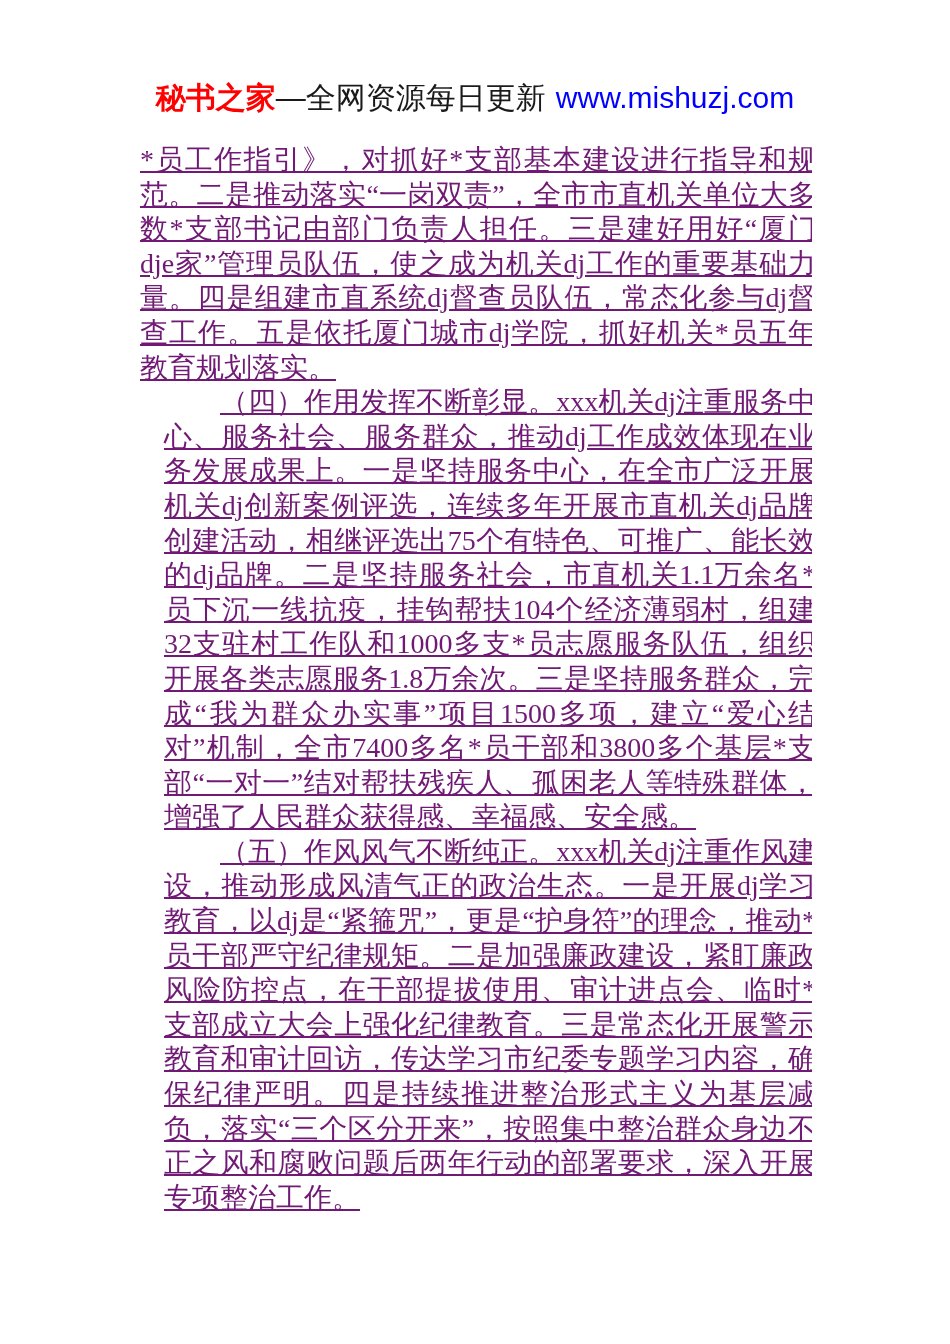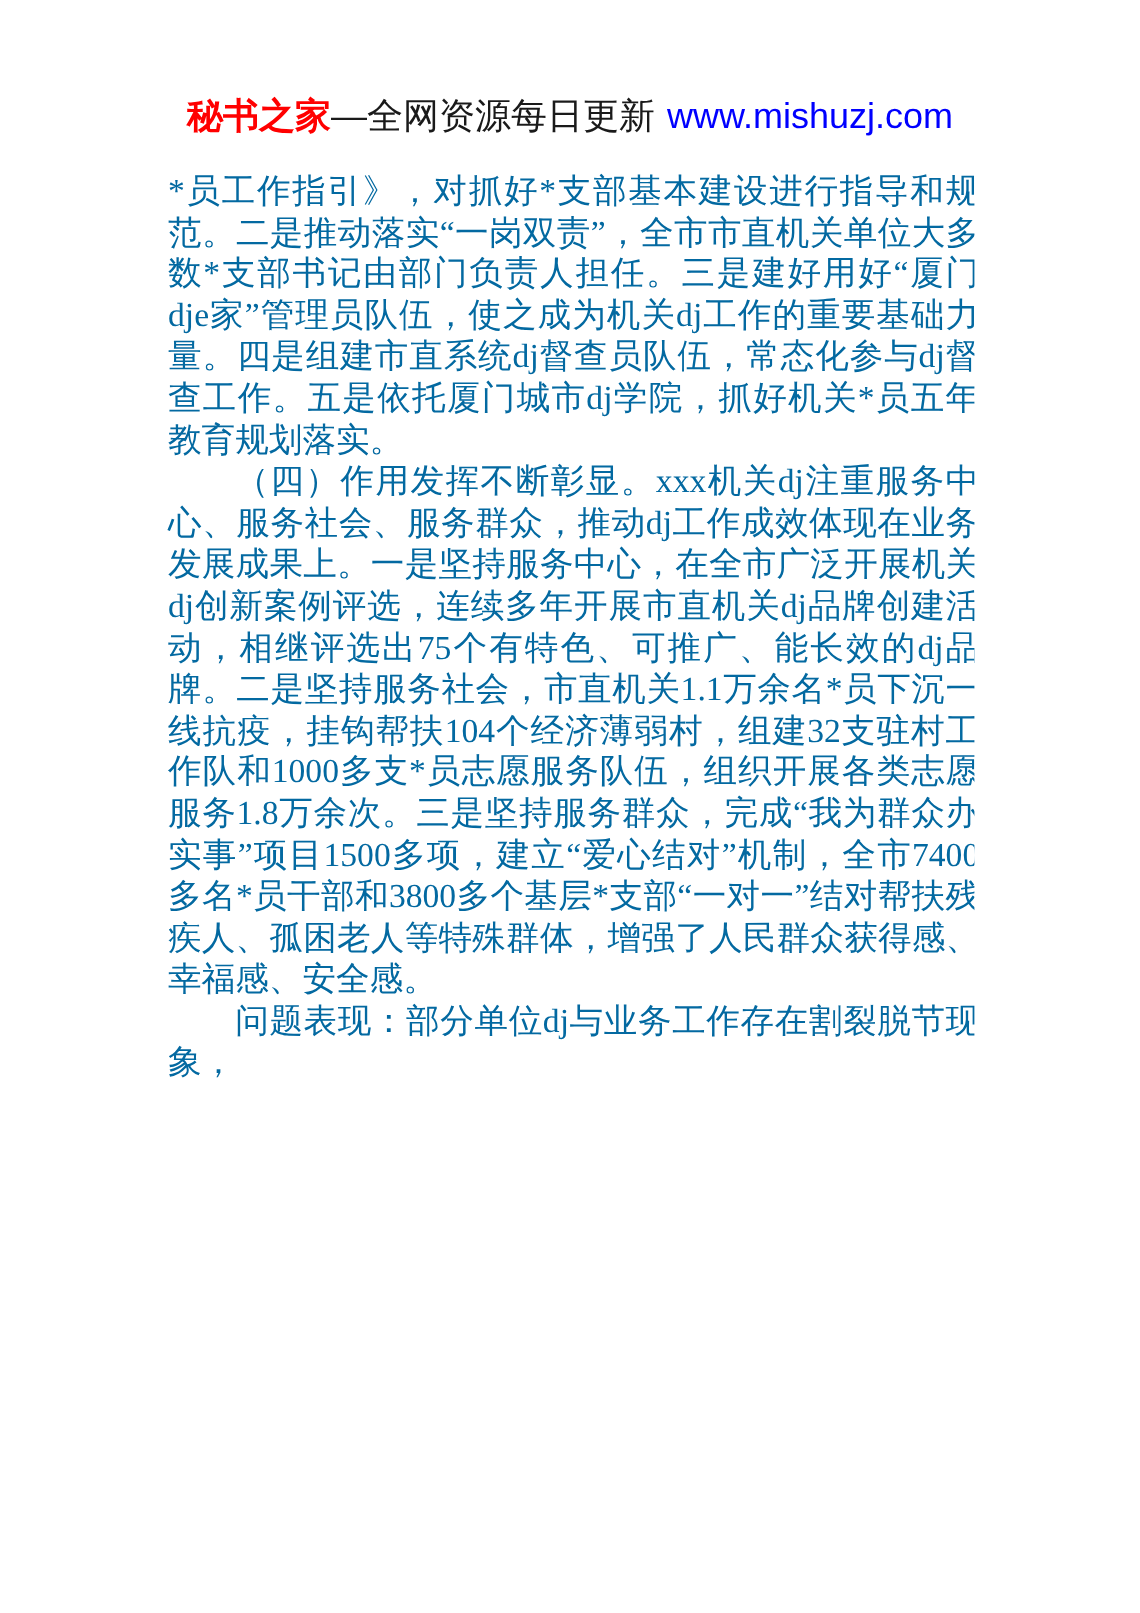--- a/index.html
+++ b/index.html
@@ -45,30 +45,31 @@
     line-height: 34.6px;
     text-align: justify;
     letter-spacing: 0;
   }
   .content p {
     margin: 0;
     padding: 0;
   }
   .content p.indent {
     text-indent: 2em;
+    margin-left: 24px;
   }
 </style>
 </head>
 <body>
 
 <div class="page">
 
   <div class="header">
     <span class="site-name" style="color: rgb(255, 0, 0);">秘书之家</span><span class="tagline" style="color: rgb(26, 26, 26);">—</span><span class="tagline" style="color: rgb(26, 26, 26);">全网资源每日更新</span><span class="url" style="color: rgb(0, 0, 255);">www.mishuzj.com</span>
   </div>
 
-  <div class="content" id="doc-body" style="color: #0369a1;">
+  <div class="content" id="doc-body" style="color: #701a75; text-decoration: underline;">
       <p class="">*员工作指引》，对抓好*支部基本建设进行指导和规范。二是推动落实“一岗双责”，全市市直机关单位大多数*支部书记由部门负责人担任。三是建好用好“厦门dje家”管理员队伍，使之成为机关dj工作的重要基础力量。四是组建市直系统dj督查员队伍，常态化参与dj督查工作。五是依托厦门城市dj学院，抓好机关*员五年教育规划落实。</p>
       <p class="indent">（四）作用发挥不断彰显。xxx机关dj注重服务中心、服务社会、服务群众，推动dj工作成效体现在业务发展成果上。一是坚持服务中心，在全市广泛开展机关dj创新案例评选，连续多年开展市直机关dj品牌创建活动，相继评选出75个有特色、可推广、能长效的dj品牌。二是坚持服务社会，市直机关1.1万余名*员下沉一线抗疫，挂钩帮扶104个经济薄弱村，组建32支驻村工作队和1000多支*员志愿服务队伍，组织开展各类志愿服务1.8万余次。三是坚持服务群众，完成“我为群众办实事”项目1500多项，建立“爱心结对”机制，全市7400多名*员干部和3800多个基层*支部“一对一”结对帮扶残疾人、孤困老人等特殊群体，增强了人民群众获得感、幸福感、安全感。</p>
-      <p class="indent">问题表现：部分单位dj与业务工作存在割裂脱节现象，</p>
+      <p class="indent">（五）作风风气不断纯正。xxx机关dj注重作风建设，推动形成风清气正的政治生态。一是开展dj学习教育，以dj是“紧箍咒”，更是“护身符”的理念，推动*员干部严守纪律规矩。二是加强廉政建设，紧盯廉政风险防控点，在干部提拔使用、审计进点会、临时*支部成立大会上强化纪律教育。三是常态化开展警示教育和审计回访，传达学习市纪委专题学习内容，确保纪律严明。四是持续推进整治形式主义为基层减负，落实“三个区分开来”，按照集中整治群众身边不正之风和腐败问题后两年行动的部署要求，深入开展专项整治工作。</p>
     </div>
 
 </div>
 
 </body></html>

